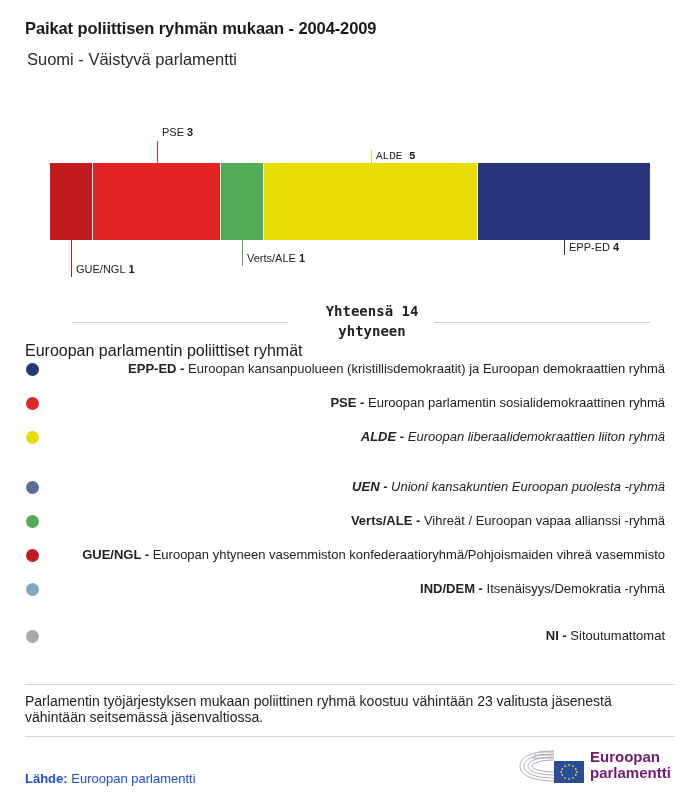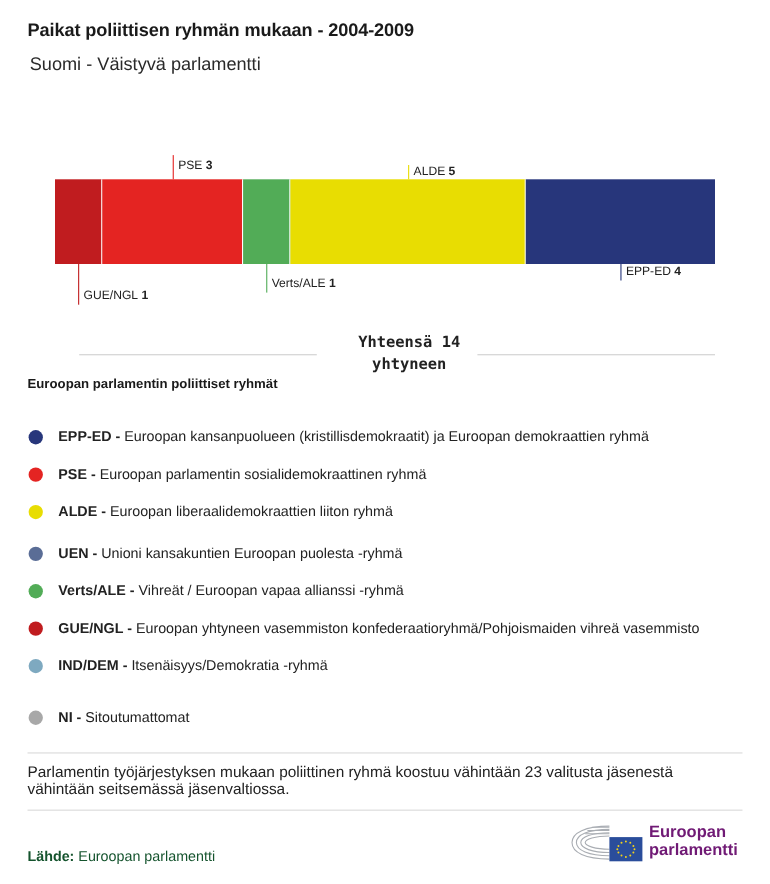--- a/index.html
+++ b/index.html
@@ -14,57 +14,57 @@
 
     .tick { position: absolute; width: 1px; }
     .lbl { position: absolute; font-size: 11px; color: #222; white-space: nowrap; }
     .lbl b { font-weight: bold; }
 
     .total-wrap { position: absolute; left: 72px; top: 301px; width: 578px; height: 40px; }
     .total-line { position: absolute; top: 21px; height: 1px; background: #cfcfcf; }
     .total-text { position: absolute; left: 222px; width: 156px; top: 0; text-align: center;
                   font-family: "DejaVu Sans Mono", monospace; font-weight: bold; font-size: 14px; line-height: 20px; color: #222; }
 
-    .legend-title { position: absolute; left: 25px; top: 342px; font-size: 12px; font-weight: bold; }
-    .legend { position: absolute; left: 25px; top: 388px; width: 640px; }
+    .legend-title { position: absolute; left: 25px; top: 342px; font-size: 16px; font-weight: normal; }
+    .legend { position: absolute; left: 25px; top: 360px; width: 640px; text-align: right; }
     .legend-item { position: relative; padding-left: 28px; font-size: 13px; line-height: 18px; color: #222; }
     .legend-item .dot { position: absolute; left: 1px; top: 3px; width: 13px; height: 13px; border-radius: 50%; }
     .legend-item b { font-weight: bold; }
 
     .note-top { position: absolute; left: 25px; top: 684px; width: 650px; height: 1px; background: #d9d9d9; }
     .note { position: absolute; left: 25px; top: 693px; width: 650px; font-size: 14px; line-height: 16px; color: #222; }
     .note-bottom { position: absolute; left: 25px; top: 736px; width: 650px; height: 1px; background: #d9d9d9; }
 
-    .source { position: absolute; left: 25px; top: 771px; font-size: 13px; color: #14532d; }
+    .source { position: absolute; left: 25px; top: 771px; font-size: 13px; color: #1d4ed8; }
     .source b { font-weight: bold; }
 
     .logo { position: absolute; left: 518px; top: 745px; width: 160px; height: 42px; }
     .logo-text { position: absolute; left: 72px; top: 4px; font-size: 15px; font-weight: bold; line-height: 16px; color: #701a75; }
   </style>
 </head>
 <body>
 
 <div class="title">Paikat poliittisen ryhmän mukaan - 2004-2009</div>
 <div class="subtitle">Suomi - Väistyvä parlamentti</div>
 
 <div class="bar">
   <div class="seg" style="width: 7.14%; background: rgb(192, 28, 31);"></div>
   <div class="seg" style="width: 21.43%; background: rgb(228, 36, 34);"></div>
   <div class="seg" style="width: 7.14%; background: rgb(82, 172, 87);"></div>
   <div class="seg" style="width: 35.71%; background: rgb(232, 221, 2);"></div>
   <div class="seg" style="width: 28.57%; background: rgb(39, 54, 123);"></div>
 </div>
 
 <div class="tick" style="left:157px; top:141px; height:22px; background:#e42422;"></div>
-<div class="lbl" style="left:162px; top:145px;">
+<div class="lbl" style="left:162px; top:126px;">
   <span>PSE</span>&nbsp;<b>3</b>
 </div>
 
 <div class="tick" style="left:371px; top:150px; height:13px; background:#e8dd02;"></div>
-<div class="lbl" style="left:376px; top:150px;">
+<div class="lbl" style="left:376px; top:150px;font-family:Liberation Mono, monospace;">
   <span>ALDE</span>&nbsp;<b>5</b>
 </div>
 
 <div class="tick" style="left:71px; top:240px; height:37px; background:#c01c1f;"></div>
 <div class="lbl" style="left:76px; top:263px;">
   <span>GUE/NGL</span>&nbsp;<b>1</b>
 </div>
 
 <div class="tick" style="left:242px; top:240px; height:26px; background:#52ac57;"></div>
 <div class="lbl" style="left:247px; top:252px;">
@@ -86,24 +86,24 @@
 </div>
 
 <div class="legend-title">Euroopan parlamentin poliittiset ryhmät</div>
 <div class="legend">
   <div class="legend-item" style="margin-bottom:16px;">
     <span class="dot" style="background: rgb(39, 54, 123);"></span><b>EPP-ED -</b><span> Euroopan kansanpuolueen (kristillisdemokraatit) ja Euroopan demokraattien ryhmä</span>
   </div>
   <div class="legend-item" style="margin-bottom:16px;">
     <span class="dot" style="background: rgb(228, 36, 34);"></span><b>PSE -</b><span> Euroopan parlamentin sosialidemokraattinen ryhmä</span>
   </div>
-  <div class="legend-item" style="margin-bottom:20px;">
+  <div class="legend-item" style="margin-bottom:32px;font-style:italic;">
     <span class="dot" style="background: rgb(232, 221, 2);"></span><b>ALDE -</b><span> Euroopan liberaalidemokraattien liiton ryhmä</span>
   </div>
-  <div class="legend-item" style="margin-bottom:16px;">
+  <div class="legend-item" style="margin-bottom:16px;font-style:italic;">
     <span class="dot" style="background: rgb(90, 109, 150);"></span><b>UEN -</b><span> Unioni kansakuntien Euroopan puolesta -ryhmä</span>
   </div>
   <div class="legend-item" style="margin-bottom:16px;">
     <span class="dot" style="background: rgb(82, 172, 87);"></span><b>Verts/ALE -</b><span> Vihreät / Euroopan vapaa allianssi -ryhmä</span>
   </div>
   <div class="legend-item" style="margin-bottom:16px;">
     <span class="dot" style="background: rgb(192, 28, 31);"></span><b>GUE/NGL -</b><span> Euroopan yhtyneen vasemmiston konfederaatioryhmä/Pohjoismaiden vihreä vasemmisto</span>
   </div>
   <div class="legend-item" style="margin-bottom:29px;">
     <span class="dot" style="background: rgb(126, 169, 192);"></span><b>IND/DEM -</b><span> Itsenäisyys/Demokratia -ryhmä</span>

